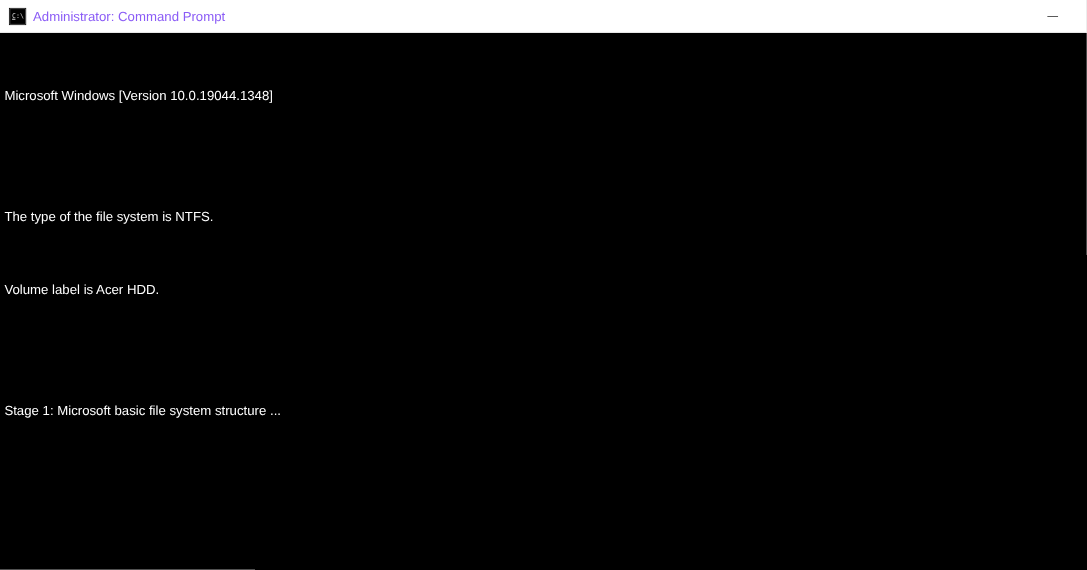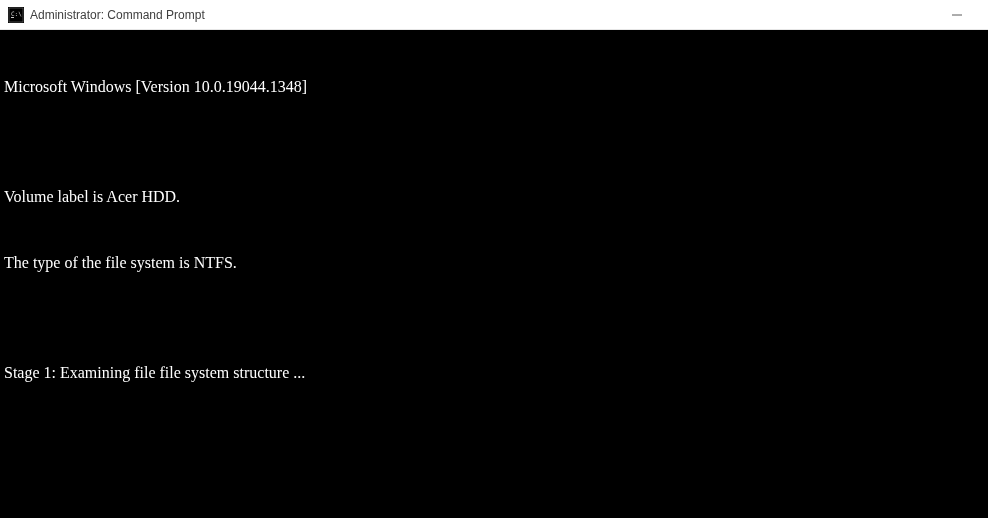--- a/index.html
+++ b/index.html
@@ -9,21 +9,21 @@
       width: 988px;
       height: 518px;
       overflow: hidden;
     }
     .titlebar {
       height: 30px;
       background: #ffffff;
       display: flex;
       align-items: center;
       padding: 12px 8px;
-      color: #404040;
+      color: #8b5cf6;
       font-size: 12px;
       border-bottom: 1px solid #e6e6e6;
     }
     .app-icon {
       width: 16px;
       height: 16px;
       margin-right: 6px;
       display: flex;
       align-items: center;
       justify-content: center;
@@ -37,22 +37,22 @@
       width: 46px;
       height: 30px;
       display: flex;
       align-items: center;
       justify-content: center;
       color: #5a5a5a;
     }
     .terminal {
       background: #000;
       color: #ffffff;
-      font-family: Liberation Serif, serif;
-      font-size: 16px;
+      font-family: Liberation Sans, sans-serif;
+      font-size: 12px;
       line-height: 22px;
       padding: 2px 4px;
       height: calc(100% - 30px);
       white-space: pre;
       overflow: hidden;
     }
     .line { white-space: pre; }
   </style>
 </head>
 <body>
@@ -72,24 +72,24 @@
       <svg width="10" height="10" viewBox="0 0 10 10">
           <line x1="0" y1="5" x2="10" y2="5" stroke="#5a5a5a" stroke-width="1"></line>
         </svg>
     </div>
   </div>
 </div>
 
 <div class="terminal">
   <div class="line">Microsoft Windows [Version 10.0.19044.1348]</div>
   <div class="line"></div>
+  <div class="line">The type of the file system is NTFS.</div>
   <div class="line">Volume label is Acer HDD.</div>
-  <div class="line">The type of the file system is NTFS.</div>
   <div class="line"></div>
-  <div class="line">Stage 1: Examining file file system structure ...</div>
+  <div class="line">Stage 1: Microsoft basic file system structure ...</div>
   
   
   
   
   
   
   
   <div class="line"></div>
   
   

